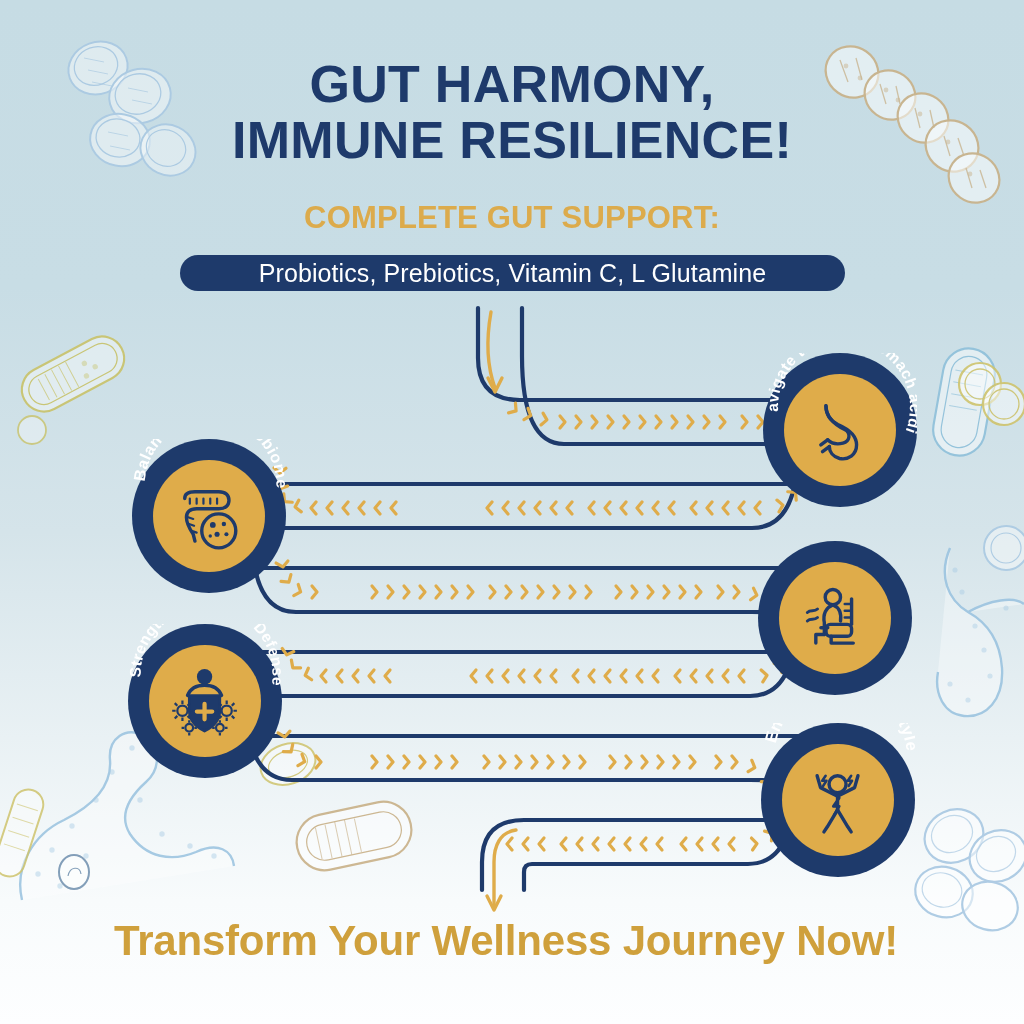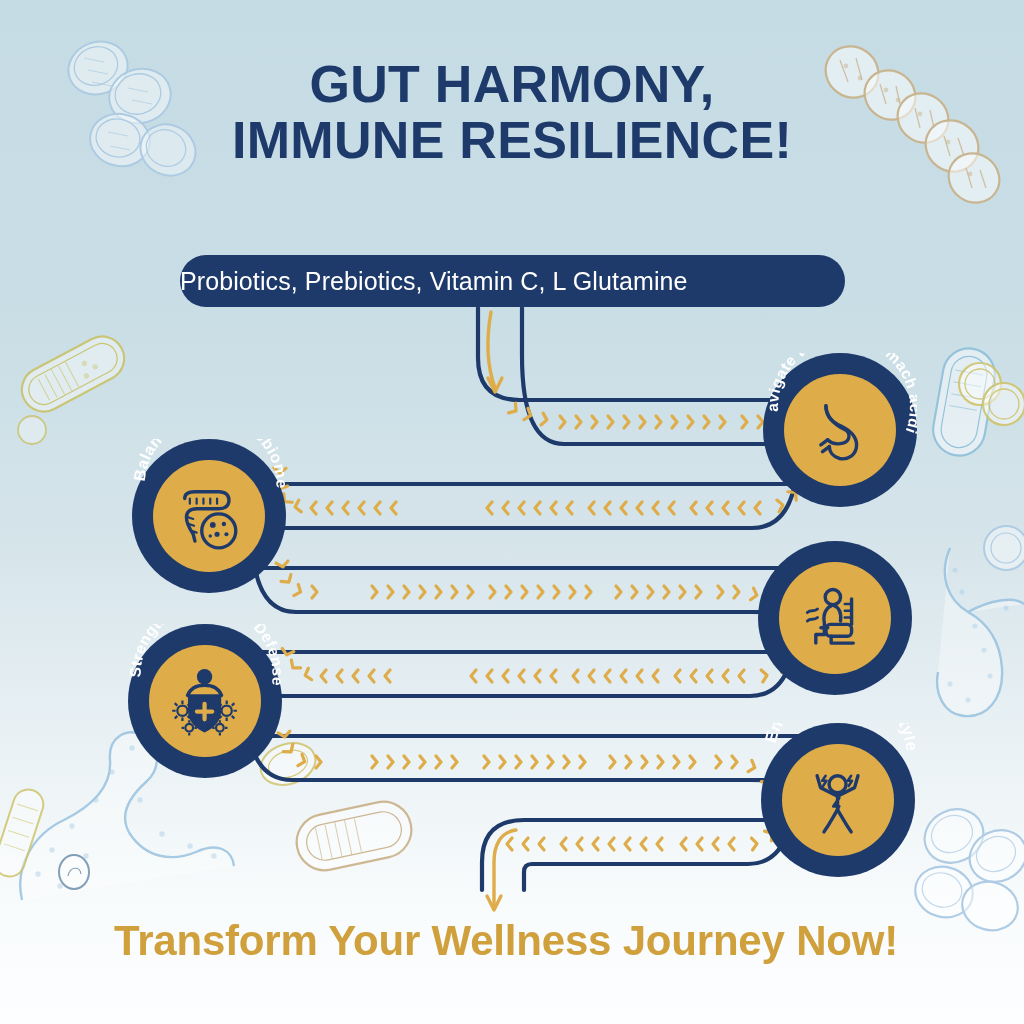--- a/index.html
+++ b/index.html
@@ -19,23 +19,23 @@
     color:#1e3a6b;font-weight:bold;letter-spacing:0.3px;
     line-height:1.0;
   }
   #headline-1{top:58px;font-size:52px;}
   #headline-2{top:114px;font-size:52px;}
   #subhead{
     position:absolute;left:0;right:0;top:200px;text-align:center;
     color:#dcab4c;font-size:31px;font-weight:bold;letter-spacing:0.2px;
   }
   #ingredients-pill{
-    position:absolute;left:180px;top:255px;width:665px;height:52px;
+    position:absolute;left:180px;top:255px;width:665px;height:36px;
     background:#1e3a6b;border-radius:26px;
-    display:flex;align-items:center;justify-content:flex-start;
+    display:flex;align-items:center;justify-content:center;
   }
   #ingredients-text{
     color:#ffffff;font-size:25px;font-weight:normal;letter-spacing:0.1px;
   }
   #cta{
     position:absolute;left:0;right:12px;top:917px;text-align:center;
     color:#cfa03c;font-size:42px;font-weight:bold;letter-spacing:-0.2px;
   }
   .node{position:absolute;}
   .node-outer{
@@ -766,20 +766,21 @@
     </g>
 
     <g>
       <path d="M516 830 C 500 832, 494 846, 494 862 L494 906" fill="none" stroke="#dfac4a" stroke-width="3.4" stroke-linecap="round"></path>
       <path d="M487 896 L494 910 L501 896" fill="none" stroke="#dfac4a" stroke-width="3.4" stroke-linecap="round" stroke-linejoin="round"></path>
     </g>
   </svg>
 
   <div class="hd" id="headline-2">IMMUNE RESILIENCE!</div>
   <div class="hd" id="headline-1">GUT HARMONY,</div>
+  <div id="subhead">COMPLETE GUT SUPPORT:</div>
 
   <div id="ingredients-pill">
     <span id="ingredients-text">Probiotics, Prebiotics, Vitamin C, L Glutamine</span>
   </div>
 
   <div id="nodes-root">
       <div class="node" style="left: 763px; top: 353px; width: 154px; height: 154px;">
         <div class="node-outer"></div>
         <div class="node-inner" style="left: 21px; top: 21px; width: 112px; height: 112px;"></div>
         <svg class="node-svg" viewBox="0 0 154 154">

